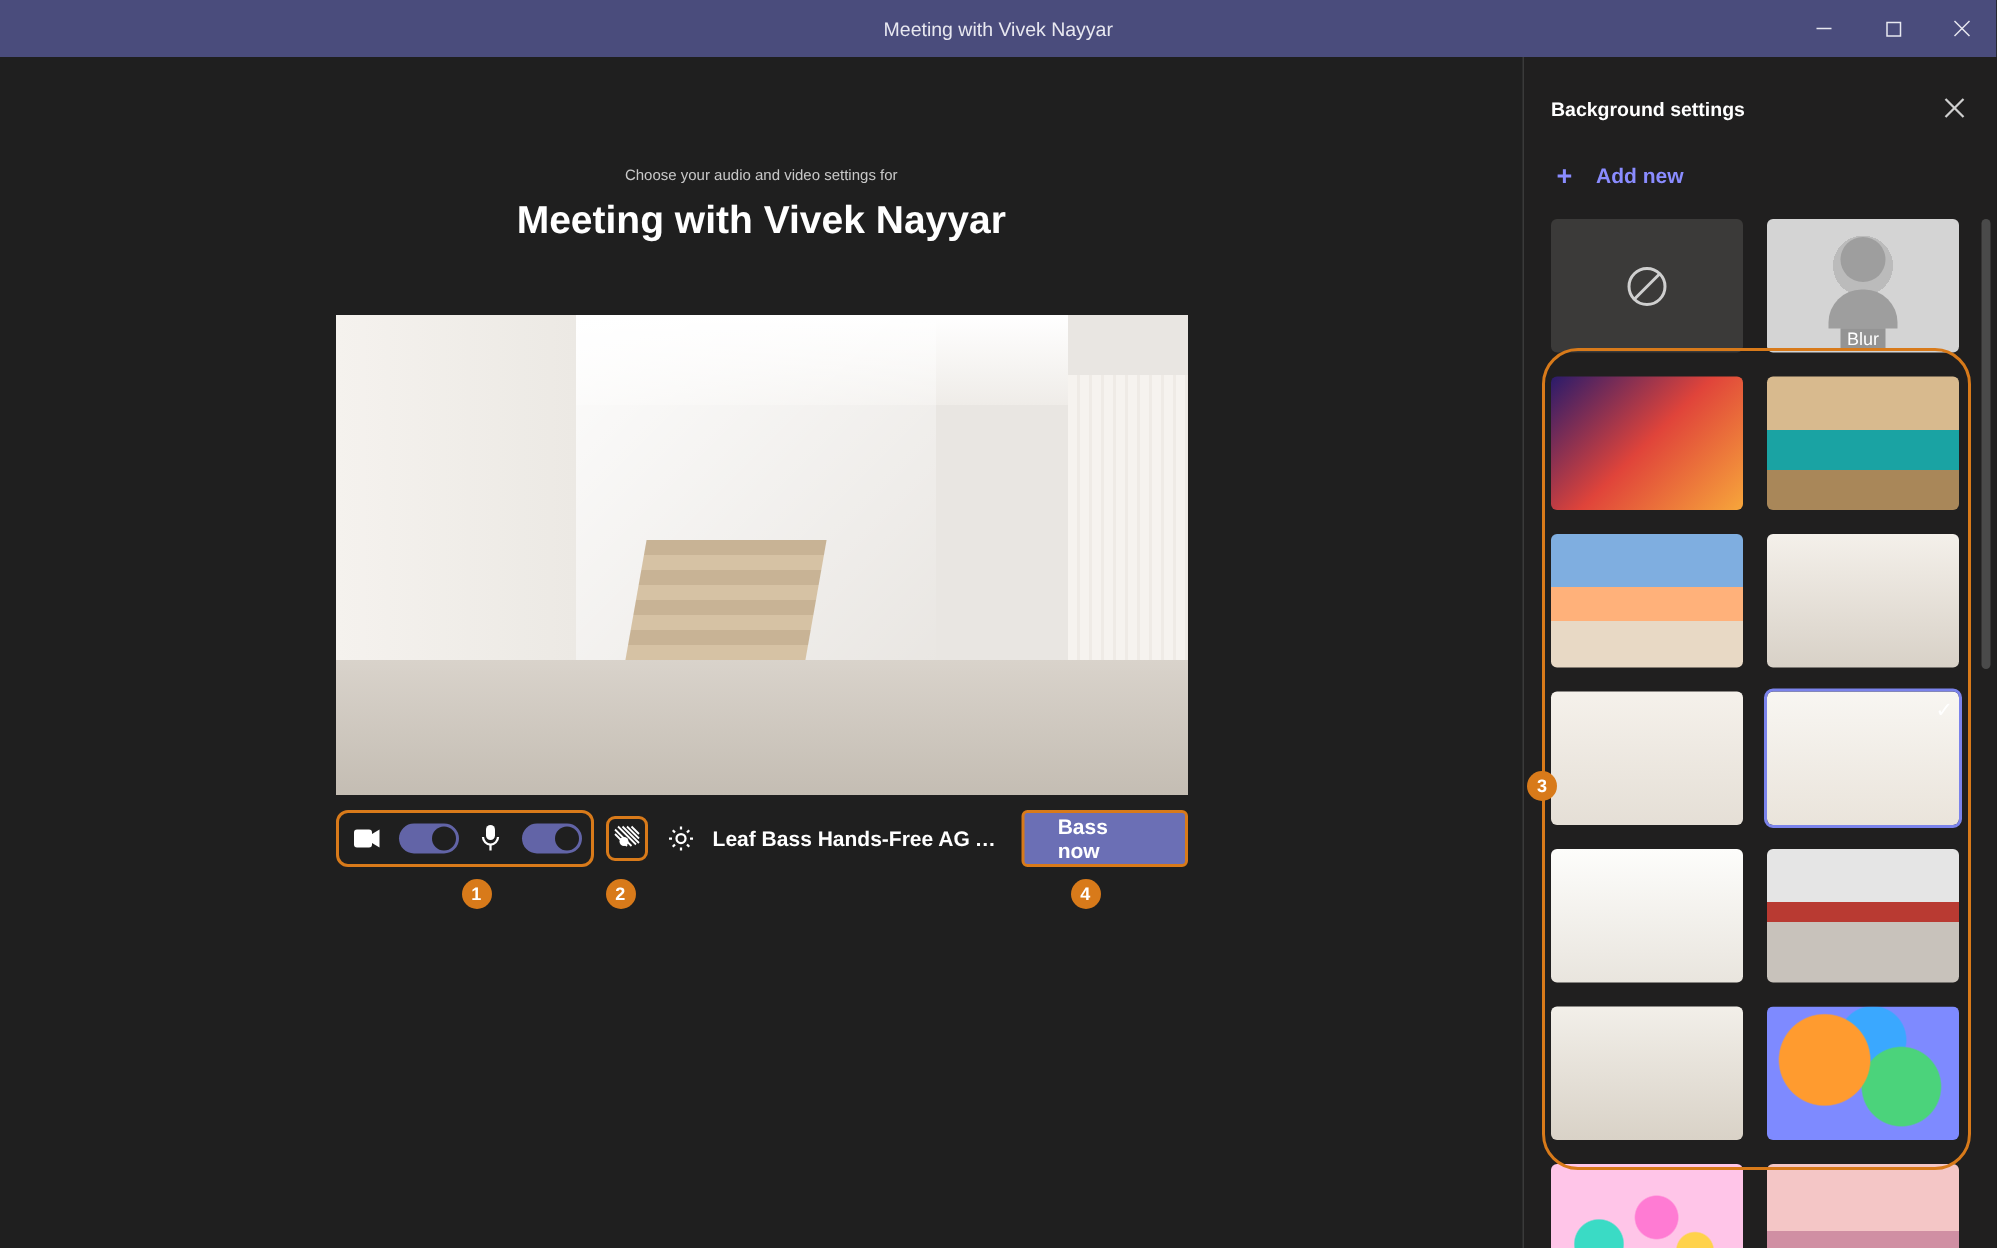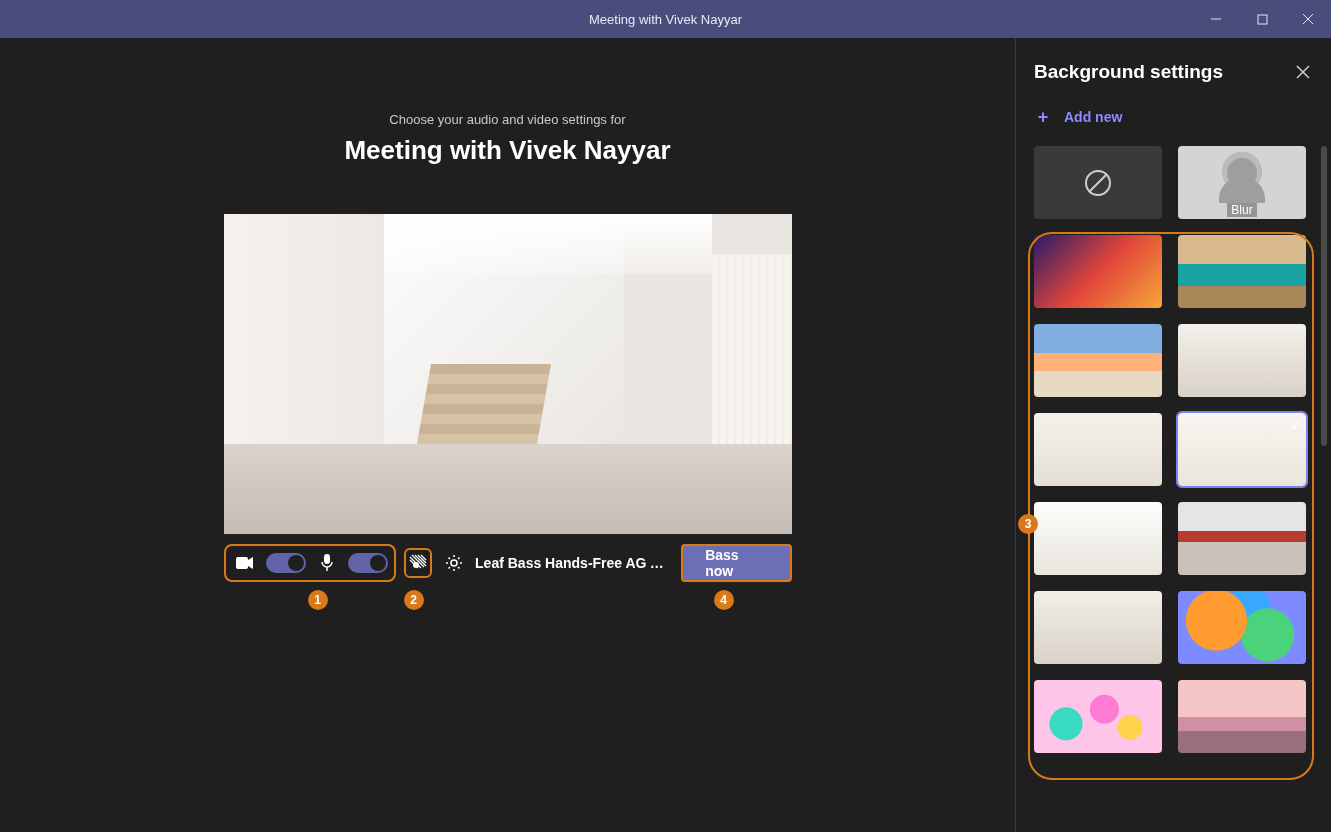--- a/index.html
+++ b/index.html
@@ -48,21 +48,21 @@
   .main {
     flex:1;
     background:#1f1f1f;
     position:relative;
     display:flex;
     flex-direction:column;
     align-items:center;
   }
   .subtitle {
     margin-top:74px;
-    font-size:13px;
+    font-size:10px;
     color:#c8c8c8;
   }
   .meeting-title {
     margin-top:8px;
     font-size:26px;
     font-weight:600;
     color:#fff;
   }
   .preview {
     margin-top:48px;
@@ -155,21 +155,21 @@
     display:flex;
     flex-direction:column;
     position:relative;
   }
   .sidebar-header {
     display:flex; align-items:center; justify-content:space-between;
     padding-right:6px;
     margin-bottom:22px;
   }
   .sidebar-header h2 {
-    font-size:19px; font-weight:600; color:#fff;
+    font-size:13px; font-weight:600; color:#fff;
   }
   .close-x {
     width:28px; height:28px; display:flex; align-items:center; justify-content:center;
     color:#cfcfcf;
   }
   .add-new {
     display:flex; align-items:center; gap:12px;
     color:#8a8cff; font-size:14px; font-weight:600;
     margin-bottom:20px;
   }
@@ -181,21 +181,21 @@
     position:relative;
     flex:1;
   }
   .bg-grid {
     display:grid;
     grid-template-columns:repeat(2,128px);
     gap:16px;
     align-content:start;
   }
   .bg-tile {
-    width:128px; height:73px; border-radius:4px;
+    width:128px; height:89px; border-radius:4px;
     background:#333; position:relative; overflow:hidden;
     cursor:pointer;
   }
   .bg-tile.none {
     background:#3b3a39;
     display:flex; align-items:center; justify-content:center;
   }
   .bg-tile.blur {
     background:radial-gradient(circle at 50% 35%, #bbb 0 20px, #d4d4d4 20px 100%);
     display:flex; align-items:flex-end; justify-content:center;

